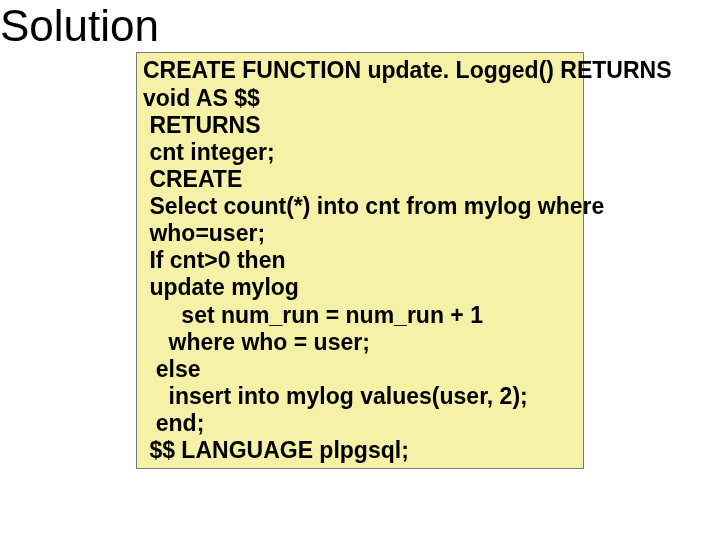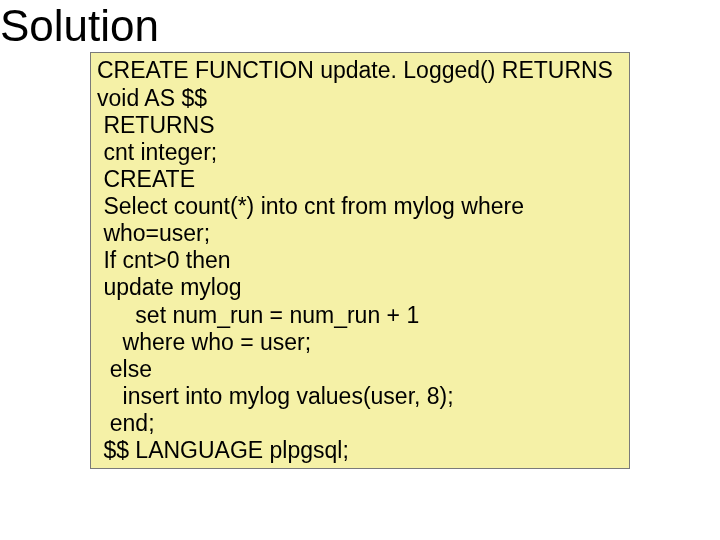--- a/index.html
+++ b/index.html
@@ -22,25 +22,26 @@
     font-size: 44px;
     font-weight: normal;
     color: #000;
     margin: 0;
     padding-top: 2px;
     padding-bottom: 2px;
     line-height: 1.1;
   }
   .codebox {
     margin: 0 auto;
-    width: 540px;
+    width: 448px;
     background: #f5f1a7;
     border: 1px solid #7a7a7a;
     box-sizing: border-box;
     padding: 4px 6px 4px 6px;
+    font-weight: bold;
   }
   .codeline {
     font-family: "Comic Sans MS", "Comic Sans", cursive, sans-serif;
     font-size: 23px;
     color: #000;
     line-height: 1.18;
     white-space: pre;
     margin: 0;
   }
 </style>
@@ -55,17 +56,17 @@
     <p class="codeline"> RETURNS</p>
     <p class="codeline"> cnt integer;</p>
     <p class="codeline"> CREATE</p>
     <p class="codeline"> Select count(*) into cnt from mylog where</p>
     <p class="codeline"> who=user;</p>
     <p class="codeline"> If cnt&gt;0 then</p>
     <p class="codeline"> update mylog</p>
     <p class="codeline">      set num_run = num_run + 1</p>
     <p class="codeline">    where who = user;</p>
     <p class="codeline">  else</p>
-    <p class="codeline">    insert into mylog values(user, 8);</p>
+    <p class="codeline">    insert into mylog values(user, 2);</p>
     <p class="codeline">  end;</p>
     <p class="codeline"> $$ LANGUAGE plpgsql;</p>
   </div>
 </div>
 
 </body></html>

